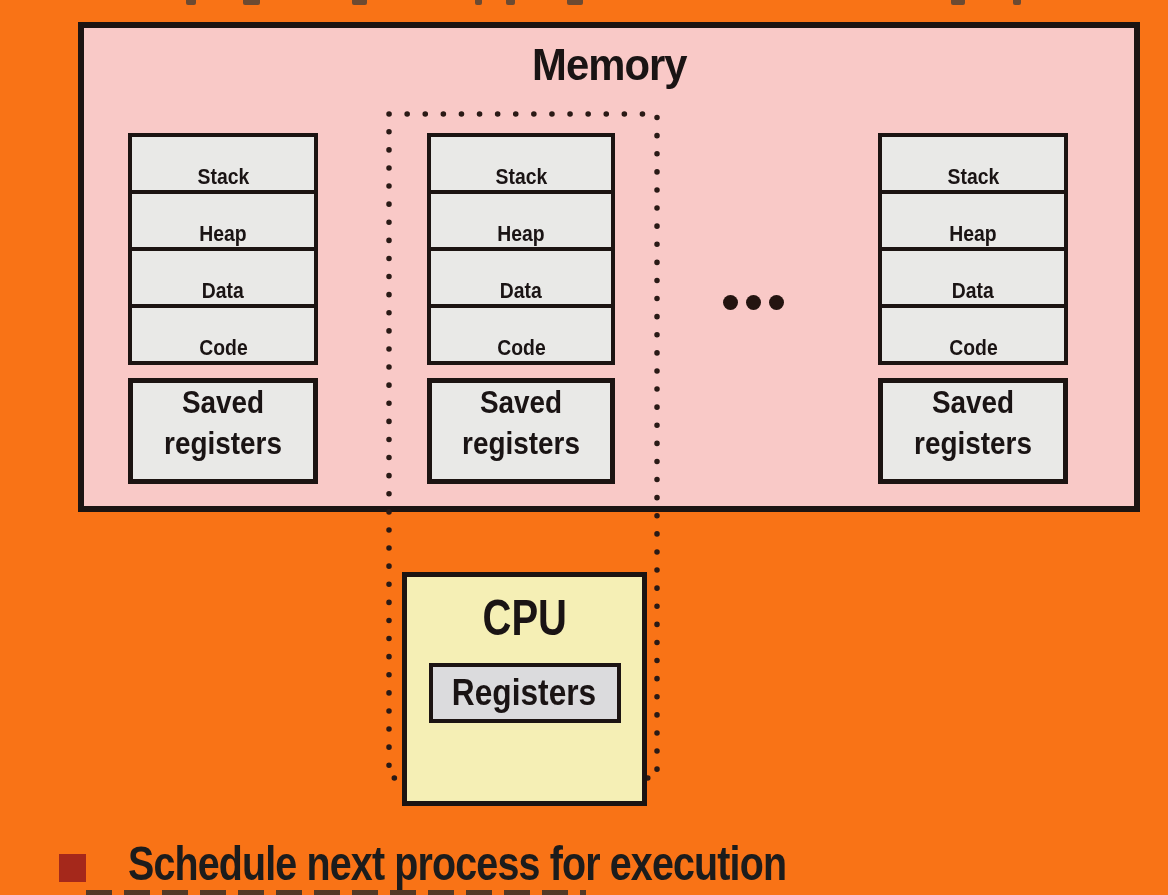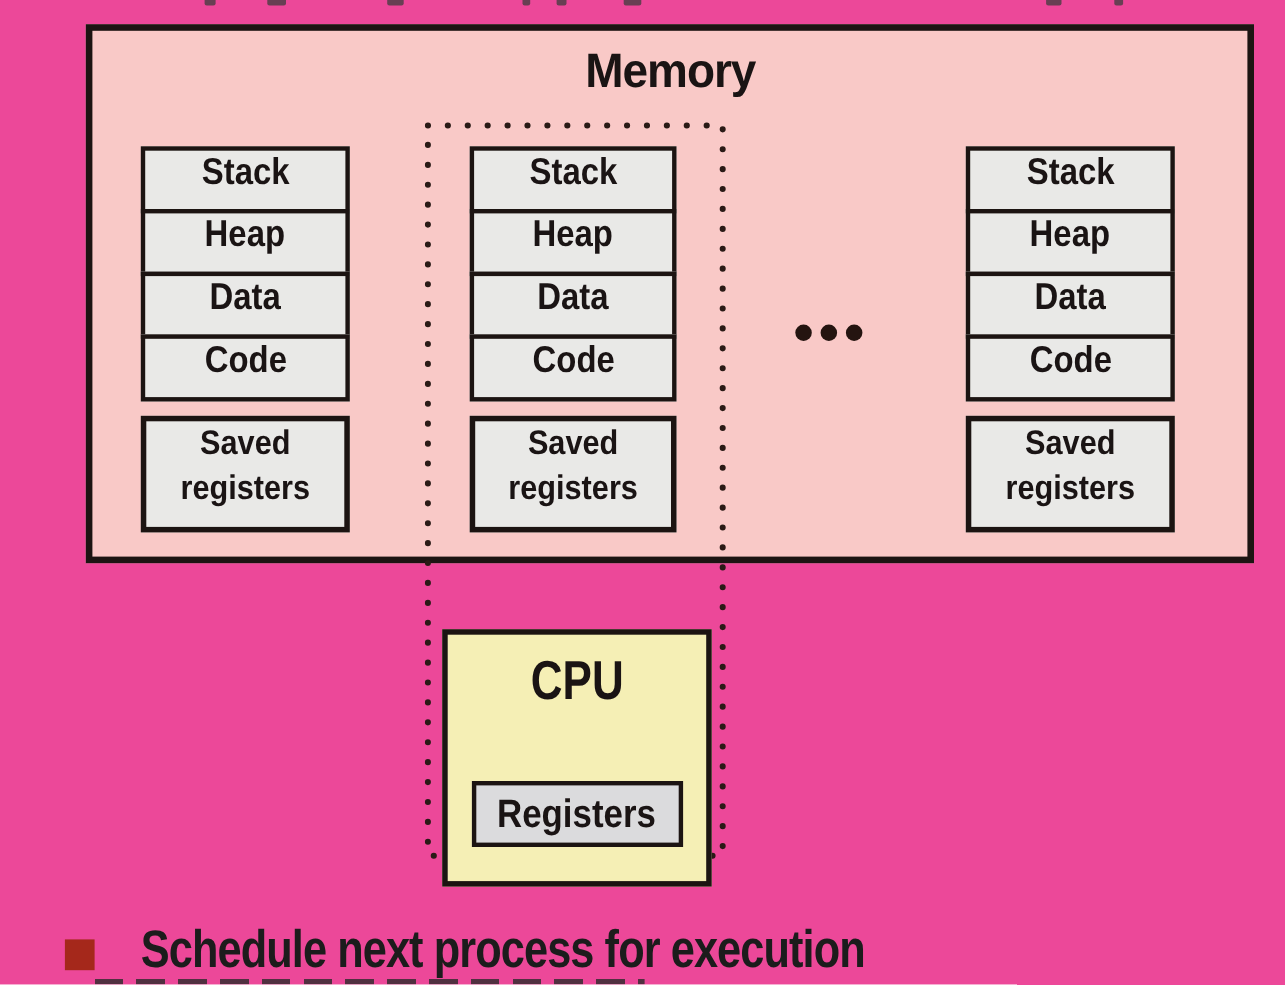--- a/index.html
+++ b/index.html
@@ -7,21 +7,21 @@
     --segment-fill:#e9e9e7;
     --cpu-fill:#f5efb5;
     --registers-fill:#dbdbdd;
     --border:#1c1412;
     --dotted:#2a1a16;
     --bullet:#a5281b;
     --text:#1a1414;
   }
   html,body{margin:0;padding:0;background:#ffffff;}
   .canvas{
-    position:relative;width:1168px;height:895px;background:#ec4899;
+    position:relative;width:1168px;height:895px;background:#f97316;
     overflow:hidden;font-family:"Liberation Sans",sans-serif;color:var(--text);
   }
   
   .ta{position:absolute;top:0;height:5px;background:#3c3c3c;opacity:.75;border-radius:0 0 2px 2px;}
   .ba{position:absolute;left:86px;top:890px;width:500px;height:5px;opacity:.8;
       background:repeating-linear-gradient(90deg,#2a2a2a 0 26px,transparent 26px 38px);}
   
   .memory-box{
     position:absolute;left:78px;top:22px;width:1062px;height:490px;
     box-sizing:border-box;border:6px solid var(--border);background:var(--memory-fill);
@@ -33,22 +33,22 @@
   .cx{display:inline-block;transform:scaleX(.88);}
   .memory-title .cx{transform:scaleX(.95);}
   
   .proc-col{position:absolute;top:133px;}
   .col-1{left:128px;width:190px;}
   .col-2{left:427px;width:188px;}
   .col-3{left:878px;width:190px;}
   .seg{
     box-sizing:border-box;height:61px;margin-top:-4px;
     border:4px solid var(--border);background:var(--segment-fill);
-    display:flex;align-items:flex-start;justify-content:center;
-    font-size:34px;font-weight:bold;
+    display:flex;align-items:flex-end;justify-content:center;
+    font-size:22px;font-weight:bold;
   }
   .seg:first-child{margin-top:0;}
   .saved{
     box-sizing:border-box;margin-top:13px;height:106px;
     border:5px solid var(--border);background:var(--segment-fill);
     display:flex;align-items:flex-start;justify-content:center;text-align:center;
     font-size:31px;font-weight:bold;line-height:1.32;padding:0 6px;
   }
   .saved .cx{transform:scaleX(.9);}
   
@@ -61,21 +61,21 @@
     position:absolute;left:402px;top:572px;width:245px;height:234px;
     box-sizing:border-box;border:5px solid var(--border);background:var(--cpu-fill);text-decoration:underline;
   }
   .cpu-title{position:absolute;left:0;right:0;top:12px;text-align:center;
     font-size:50px;font-weight:bold;}
   .cpu-title .cx{transform:scaleX(.8);}
   .registers-box{
     position:absolute;left:50%;transform:translateX(-50%);top:86px;width:192px;height:60px;
     box-sizing:border-box;border:4px solid var(--border);background:var(--registers-fill);
     display:flex;align-items:center;justify-content:center;
-    font-size:36px;font-weight:bold;margin-top:47px;
+    font-size:36px;font-weight:bold;
   }
   .registers-box .cx{transform:scaleX(.88);}
   
   .bullet-marker{position:absolute;left:59px;top:854px;width:27px;height:28px;background:var(--bullet);}
   .bullet-text{
     position:absolute;left:128px;top:836px;white-space:nowrap;
     font-size:48px;font-weight:bold;letter-spacing:-1px;color:#1c1c1c;
     transform:scaleX(.82);transform-origin:left center;
   }
 </style>

